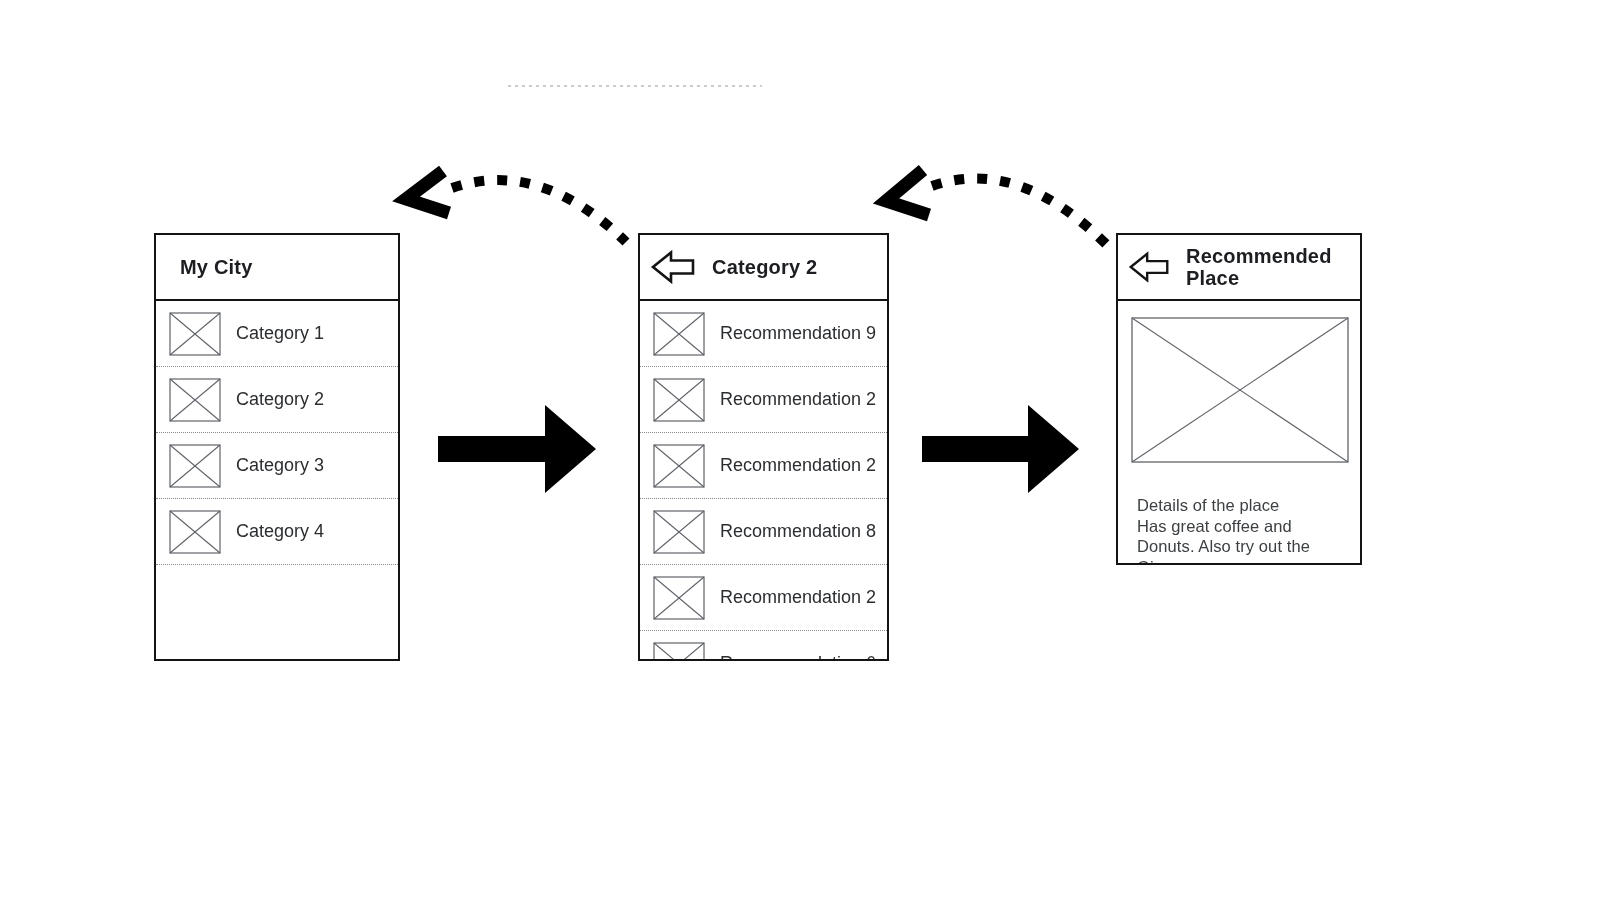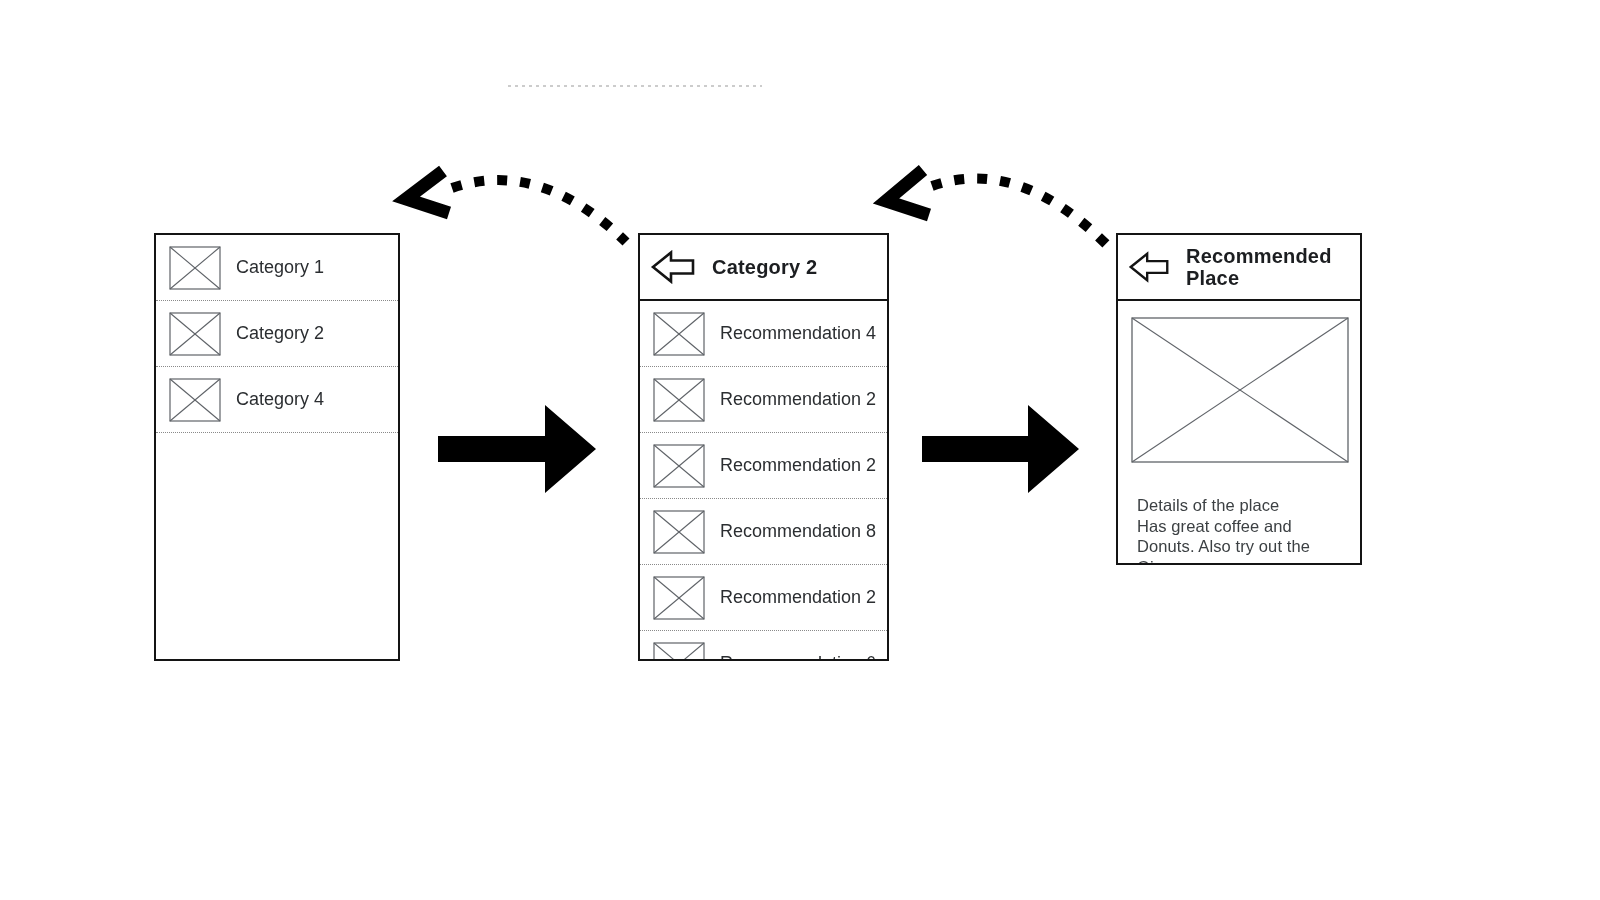--- a/index.html
+++ b/index.html
@@ -60,39 +60,50 @@
     <polygon fill="#000000" points="922,436 1028,436 1028,405 1079,449 1028,493 1028,462 922,462"></polygon>
 
     <path d="M452 188 Q540 158 626 242" fill="none" stroke="#000000" stroke-width="10" stroke-dasharray="10 13"></path>
     <path d="M443 171 L406 199 L449 213" fill="none" stroke="#000000" stroke-width="13"></path>
 
     <path d="M932 186 Q1018 156 1107 245" fill="none" stroke="#000000" stroke-width="10" stroke-dasharray="10 13"></path>
     <path d="M923 170 L886 201 L929 215" fill="none" stroke="#000000" stroke-width="13"></path>
   </svg>
 
   <section class="panel" style="left:154px;top:233px;width:246px;height:428px;">
+    <header class="panel-header pad-wide">
+      <span class="panel-title">My City</span>
+    </header>
     <div class="list">
   <div class="row">
     <svg class="ph" width="52" height="44" viewBox="0 0 52 44" aria-hidden="true">
       <rect x="1" y="1" width="50" height="42"></rect>
       <line x1="1" y1="1" x2="51" y2="43"></line>
       <line x1="51" y1="1" x2="1" y2="43"></line>
     </svg>
     <span class="row-label">Category 1</span>
   </div>
 
   <div class="row">
     <svg class="ph" width="52" height="44" viewBox="0 0 52 44" aria-hidden="true">
       <rect x="1" y="1" width="50" height="42"></rect>
       <line x1="1" y1="1" x2="51" y2="43"></line>
       <line x1="51" y1="1" x2="1" y2="43"></line>
     </svg>
     <span class="row-label">Category 2</span>
   </div>
 
+  <div class="row">
+    <svg class="ph" width="52" height="44" viewBox="0 0 52 44" aria-hidden="true">
+      <rect x="1" y="1" width="50" height="42"></rect>
+      <line x1="1" y1="1" x2="51" y2="43"></line>
+      <line x1="51" y1="1" x2="1" y2="43"></line>
+    </svg>
+    <span class="row-label">Category 3</span>
+  </div>
 
   <div class="row">
     <svg class="ph" width="52" height="44" viewBox="0 0 52 44" aria-hidden="true">
       <rect x="1" y="1" width="50" height="42"></rect>
       <line x1="1" y1="1" x2="51" y2="43"></line>
       <line x1="51" y1="1" x2="1" y2="43"></line>
     </svg>
     <span class="row-label">Category 4</span>
   </div>
 </div>
@@ -105,21 +116,21 @@
       </svg>
       <span class="panel-title">Category 2</span>
     </header>
     <div class="list">
   <div class="row">
     <svg class="ph" width="52" height="44" viewBox="0 0 52 44" aria-hidden="true">
       <rect x="1" y="1" width="50" height="42"></rect>
       <line x1="1" y1="1" x2="51" y2="43"></line>
       <line x1="51" y1="1" x2="1" y2="43"></line>
     </svg>
-    <span class="row-label">Recommendation 4</span>
+    <span class="row-label">Recommendation 9</span>
   </div>
 
   <div class="row">
     <svg class="ph" width="52" height="44" viewBox="0 0 52 44" aria-hidden="true">
       <rect x="1" y="1" width="50" height="42"></rect>
       <line x1="1" y1="1" x2="51" y2="43"></line>
       <line x1="51" y1="1" x2="1" y2="43"></line>
     </svg>
     <span class="row-label">Recommendation 2</span>
   </div>

